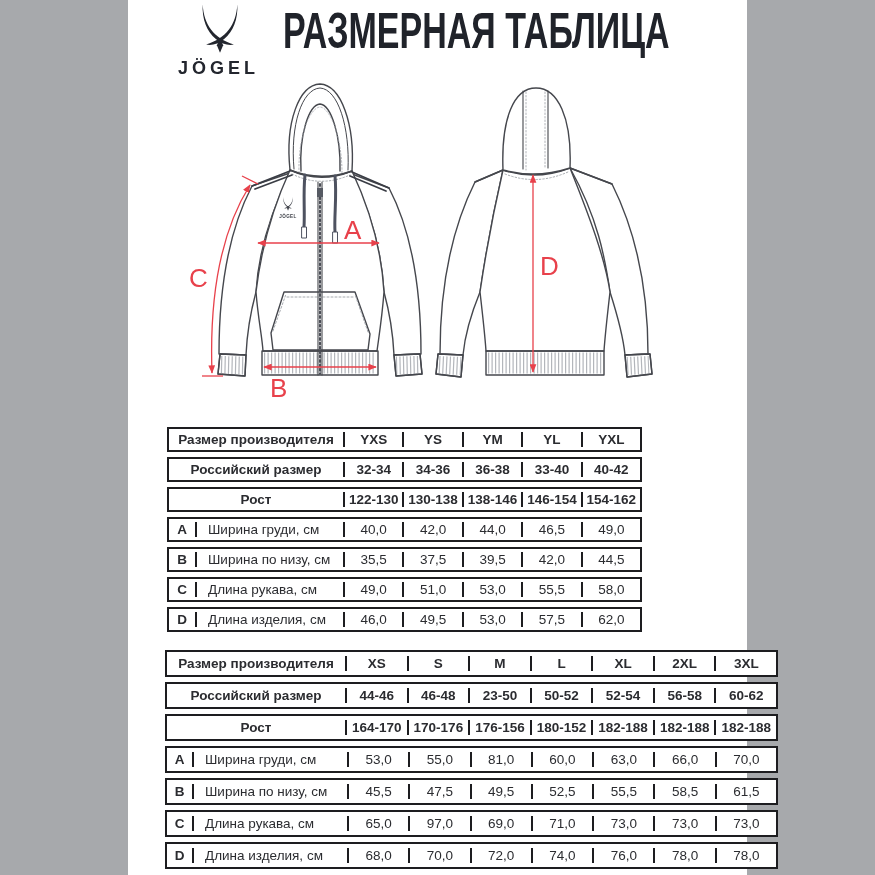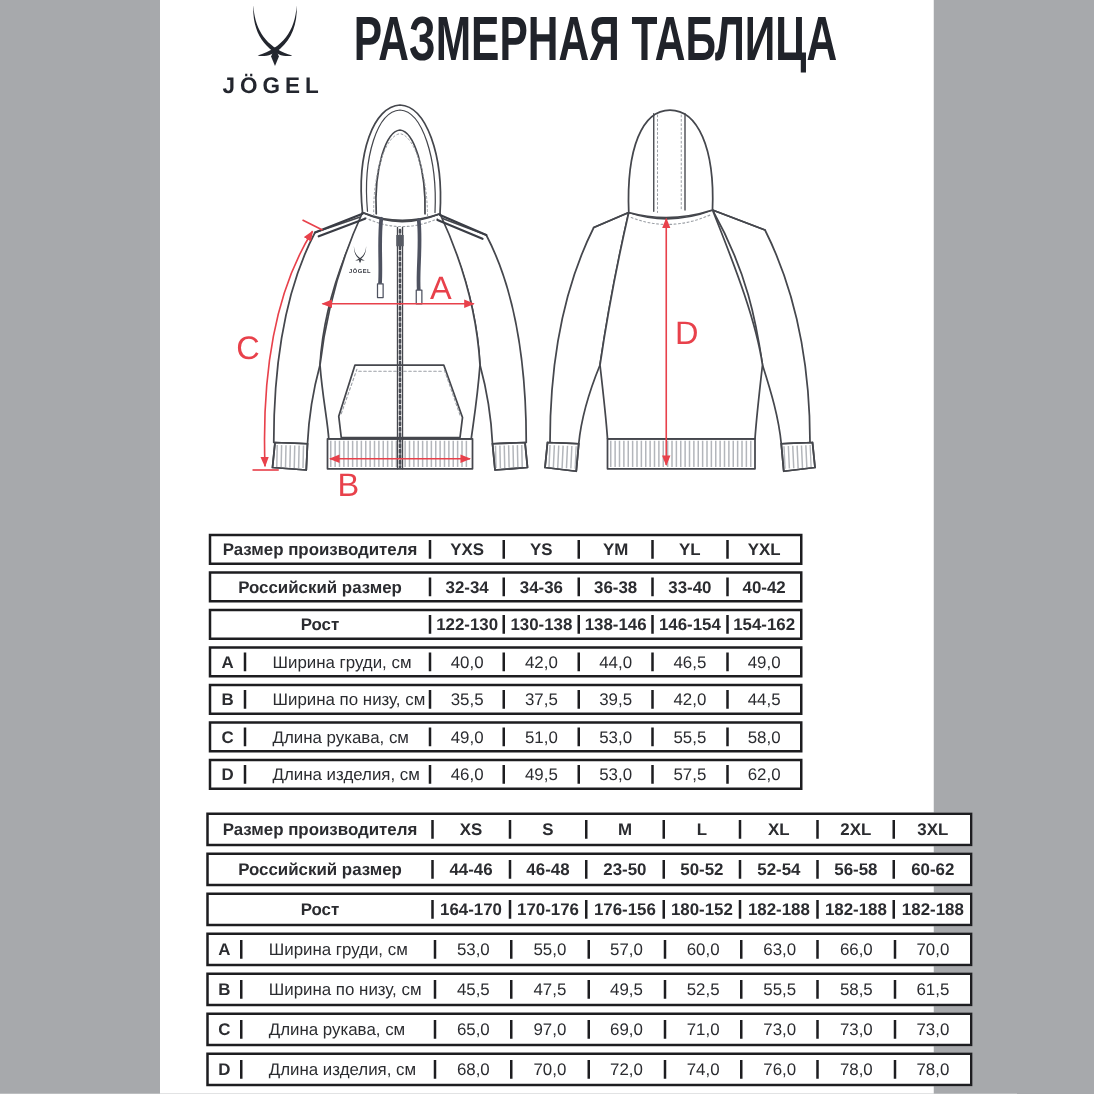--- a/index.html
+++ b/index.html
@@ -36,21 +36,21 @@
   .t1 .trow{width:475px;height:25px;}
   .t2 .trow{width:613px;height:27px;}
   .cell{
     display:flex;align-items:center;justify-content:center;
     font-size:13.5px;color:#2b2c30;box-sizing:border-box;white-space:nowrap;
   }
   .cell + .cell{border-left:2px solid #1d1d20;}
   .cell.val{flex:1 1 0;}
   .hrow .cell{font-weight:700;}
   .cell.letter{font-weight:700;}
-  .cell.rowlabel{justify-content:flex-start;padding-left:21px;}
+  .cell.rowlabel{justify-content:flex-start;padding-left:11px;}
   .t1 .cell.hlabel{flex:0 0 174px;}
   .t1 .cell.letter{flex:0 0 26px;}
   .t1 .cell.rowlabel{flex:0 0 148px;}
   .t2 .cell.hlabel{flex:0 0 178px;}
   .t2 .cell.letter{flex:0 0 25px;}
   .t2 .cell.rowlabel{flex:0 0 155px;}
 </style>
 </head>
 <body>
 
@@ -260,21 +260,21 @@
         <div class="cell val">180-152</div>
         <div class="cell val">182-188</div>
         <div class="cell val">182-188</div>
         <div class="cell val">182-188</div>
       </div>
       <div class="trow mrow">
         <div class="cell letter">A</div>
         <div class="cell rowlabel">Ширина груди, см</div>
         <div class="cell val">53,0</div>
         <div class="cell val">55,0</div>
-        <div class="cell val">57,0</div>
+        <div class="cell val">81,0</div>
         <div class="cell val">60,0</div>
         <div class="cell val">63,0</div>
         <div class="cell val">66,0</div>
         <div class="cell val">70,0</div>
       </div>
       <div class="trow mrow">
         <div class="cell letter">B</div>
         <div class="cell rowlabel">Ширина по низу, см</div>
         <div class="cell val">45,5</div>
         <div class="cell val">47,5</div>

